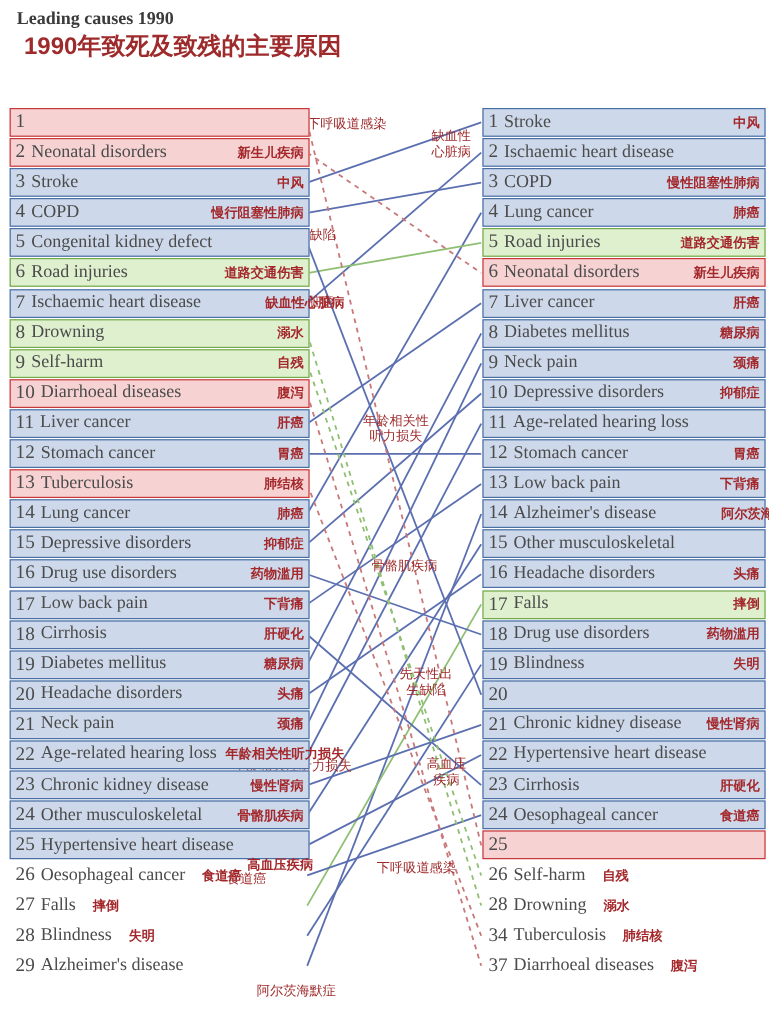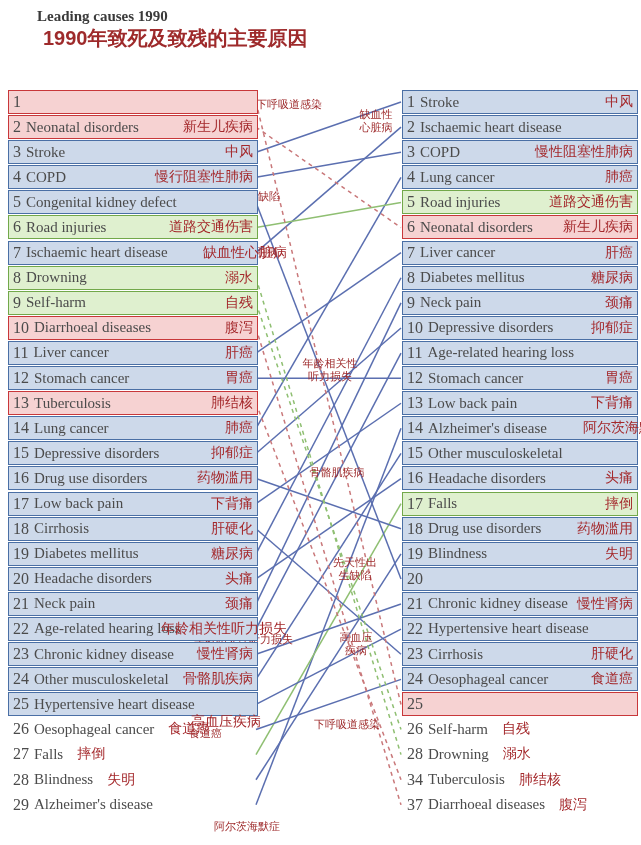--- a/index.html
+++ b/index.html
@@ -4,21 +4,21 @@
 <style>
   html,body{margin:0;padding:0;}
   body{
     width:641px;height:845px;background:#ffffff;
     font-family:"Liberation Sans","DejaVu Sans",sans-serif;
     position:relative;overflow:hidden;
   }
   #root{position:absolute;left:0;top:0;width:641px;height:845px;}
 
   
-  .hdr{position:absolute;margin-left:23px;}
+  .hdr{position:absolute;}
   .hdr .en{
     font-family:"Liberation Serif","DejaVu Serif",serif;
     font-weight:bold;font-size:15px;color:#3a3a3a;white-space:nowrap;
   }
   .hdr .zh{
     font-weight:bold;font-size:20px;color:#9e2a2b;white-space:nowrap;
   }
   #hdr-left{left:14px;top:8px;}
   #hdr-right{left:404px;top:8px;}
   #hdr-right .en{text-align:center;width:230px;}
@@ -48,21 +48,21 @@
 
   .num{
     font-family:"Liberation Serif","DejaVu Serif",serif;
     font-size:16px;color:#4b4b4b;margin-right:5px;flex:0 0 auto;
   }
   .en{
     font-family:"Liberation Serif","DejaVu Serif",serif;
     font-size:15px;color:#4b4b4b;white-space:nowrap;flex:0 0 auto;
   }
   .zh{
-    font-size:14px;color:#a4282b;font-weight:normal;white-space:nowrap;
+    font-size:11px;color:#a4282b;font-weight:bold;white-space:nowrap;
     margin-left:auto;padding-left:6px;flex:0 0 auto;
   }
   .row.plain .zh{margin-left:8px;}
   .zh.overflow{position:absolute;right:-30px;}
   .zh.below{position:absolute;right:-4px;top:20px;margin:0;}
 </style>
 </head>
 <body>
 
 <div id="root">
@@ -103,27 +103,27 @@
       <line x1="256" y1="403.25000000000006" x2="401" y2="779.75" stroke="#c9787a" stroke-width="1.5" stroke-dasharray="4,4"></line>
       <line x1="256" y1="327.95" x2="401" y2="804.85" stroke="#c9787a" stroke-width="1.5" stroke-dasharray="4,4"></line>
     </svg>
 
   <div id="midlabels">
       <div class="midlabel" style="left: 256px; top: 98px;">下呼吸道感染</div>
       <div class="midlabel" style="left: 376px; top: 108px; transform: translateX(-50%);">缺血性
 心脏病</div>
       <div class="midlabel" style="left: 203px; top: 190px;">先天性出生缺陷</div>
       <div class="midlabel" style="left: 212px; top: 246px;">缺血性心脏病</div>
-      <div class="midlabel" style="left: 330px; top: 345px; transform: translateX(-50%); margin-top: 12px;">年龄相关性
+      <div class="midlabel" style="left: 330px; top: 345px; transform: translateX(-50%);">年龄相关性
 听力损失</div>
       <div class="midlabel" style="left: 337px; top: 466px; transform: translateX(-50%);">骨骼肌疾病</div>
       <div class="midlabel" style="left: 355px; top: 556px; transform: translateX(-50%);">先天性出
 生缺陷</div>
       <div class="midlabel" style="left: 194px; top: 633px;">年龄相关性听力损失</div>
-      <div class="midlabel" style="left: 356px; top: 631px; transform: translateX(-50%);">高血压
+      <div class="midlabel" style="left: 372px; top: 631px; transform: translateX(-50%);">高血压
 疾病</div>
       <div class="midlabel" style="left: 186px; top: 645px;">慢性肾病</div>
       <div class="midlabel" style="left: 184px; top: 672px;">骨骼肌疾病</div>
       <div class="midlabel" style="left: 188px; top: 700px;">高血压疾病</div>
       <div class="midlabel" style="left: 189px; top: 727px;">食道癌</div>
       <div class="midlabel" style="left: 314px; top: 718px;">下呼吸道感染</div>
       <div class="midlabel" style="left: 214px; top: 820px;">阿尔茨海默症</div>
     </div>
 
   <div class="col" id="col-left">

